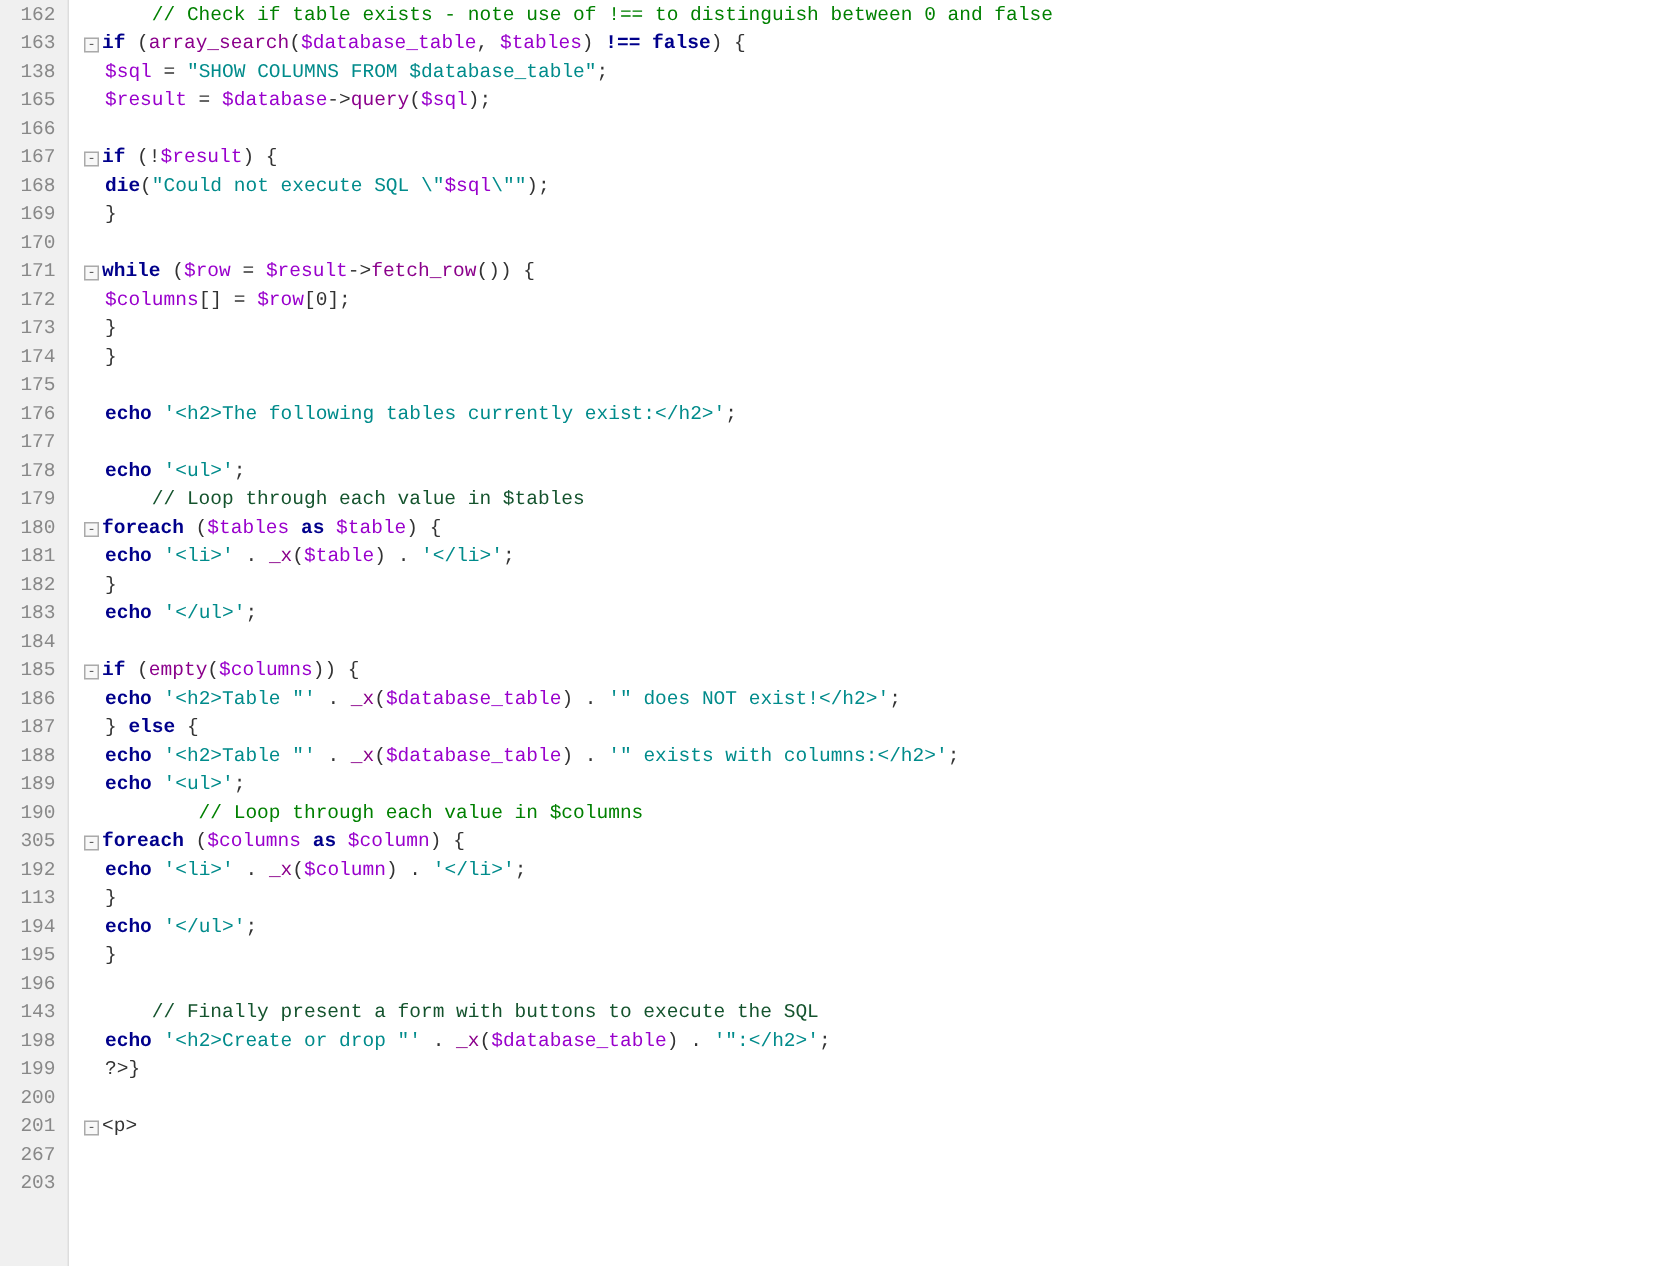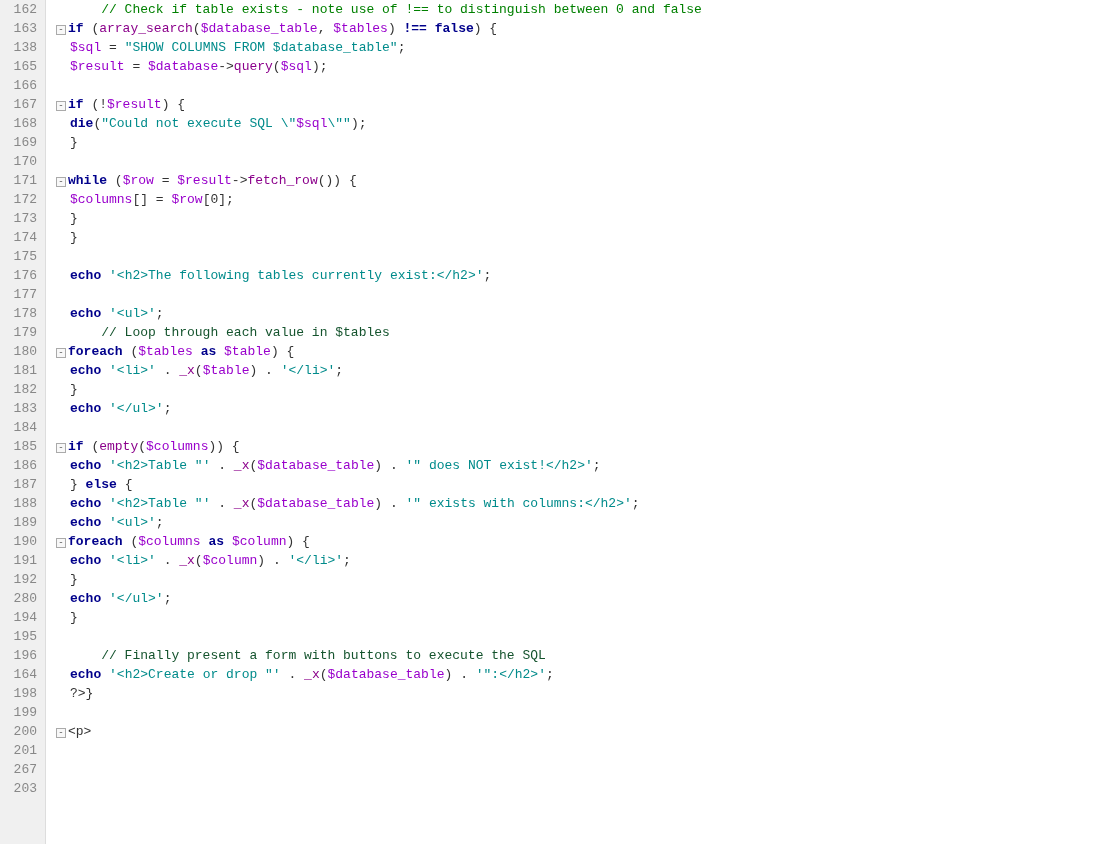--- a/index.html
+++ b/index.html
@@ -83,27 +83,27 @@
       <div>181</div>
       <div>182</div>
       <div>183</div>
       <div>184</div>
       <div>185</div>
       <div>186</div>
       <div>187</div>
       <div>188</div>
       <div>189</div>
       <div>190</div>
-      <div>191</div>
+      <div>305</div>
       <div>192</div>
-      <div>280</div>
+      <div>113</div>
       <div>194</div>
       <div>195</div>
       <div>196</div>
-      <div>164</div>
+      <div>143</div>
       <div>198</div>
       <div>199</div>
       <div>200</div>
       <div>201</div>
       <div>267</div>
       <div>203</div>
     </div>
   <div class="code-area" id="code-area">
       <div class="code-line"><span style="display: inline-block; width: 14px;"></span><span style="color: rgb(0, 128, 0);">    // Check if table exists - note use of !== to distinguish between 0 and false</span></div>
       <div class="code-line"><span style="margin-right: 2px;"><span class="fold-box">-</span></span><span style="color: rgb(0, 0, 139); font-weight: bold;">if</span><span style="color: rgb(51, 51, 51);"> (</span><span style="color: rgb(139, 0, 139);">array_search</span><span style="color: rgb(51, 51, 51);">(</span><span style="color: rgb(153, 0, 204);">$database_table</span><span style="color: rgb(51, 51, 51);">, </span><span style="color: rgb(153, 0, 204);">$tables</span><span style="color: rgb(51, 51, 51);">) </span><span style="color: rgb(0, 0, 139); font-weight: bold;">!==</span><span style="color: rgb(51, 51, 51);"> </span><span style="color: rgb(0, 0, 139); font-weight: bold;">false</span><span style="color: rgb(51, 51, 51);">) {</span></div>
@@ -126,20 +126,21 @@
       <div class="code-line"><span style="margin-right: 2px;"><span class="fold-box">-</span></span><span style="color: rgb(0, 0, 139); font-weight: bold;">foreach</span><span style="color: rgb(51, 51, 51);"> (</span><span style="color: rgb(153, 0, 204);">$tables</span><span style="color: rgb(51, 51, 51);"> </span><span style="color: rgb(0, 0, 139); font-weight: bold;">as</span><span style="color: rgb(51, 51, 51);"> </span><span style="color: rgb(153, 0, 204);">$table</span><span style="color: rgb(51, 51, 51);">) {</span></div>
       <div class="code-line"><span style="display: inline-block; width: 14px;"></span><span style="color: rgb(0, 0, 139); font-weight: bold;">echo</span><span style="color: rgb(51, 51, 51);"> </span><span style="color: rgb(0, 139, 139);">'&lt;li&gt;'</span><span style="color: rgb(51, 51, 51);"> . </span><span style="color: rgb(139, 0, 139);">_x</span><span style="color: rgb(51, 51, 51);">(</span><span style="color: rgb(153, 0, 204);">$table</span><span style="color: rgb(51, 51, 51);">) . </span><span style="color: rgb(0, 139, 139);">'&lt;/li&gt;'</span><span style="color: rgb(51, 51, 51);">;</span></div>
       <div class="code-line"><span style="display: inline-block; width: 14px;"></span><span style="color: rgb(51, 51, 51);">}</span></div>
       <div class="code-line"><span style="display: inline-block; width: 14px;"></span><span style="color: rgb(0, 0, 139); font-weight: bold;">echo</span><span style="color: rgb(51, 51, 51);"> </span><span style="color: rgb(0, 139, 139);">'&lt;/ul&gt;'</span><span style="color: rgb(51, 51, 51);">;</span></div>
       <div class="code-line"><span style="display: inline-block; width: 14px;"></span></div>
       <div class="code-line"><span style="margin-right: 2px;"><span class="fold-box">-</span></span><span style="color: rgb(0, 0, 139); font-weight: bold;">if</span><span style="color: rgb(51, 51, 51);"> (</span><span style="color: rgb(139, 0, 139);">empty</span><span style="color: rgb(51, 51, 51);">(</span><span style="color: rgb(153, 0, 204);">$columns</span><span style="color: rgb(51, 51, 51);">)) {</span></div>
       <div class="code-line"><span style="display: inline-block; width: 14px;"></span><span style="color: rgb(0, 0, 139); font-weight: bold;">echo</span><span style="color: rgb(51, 51, 51);"> </span><span style="color: rgb(0, 139, 139);">'&lt;h2&gt;Table "'</span><span style="color: rgb(51, 51, 51);"> . </span><span style="color: rgb(139, 0, 139);">_x</span><span style="color: rgb(51, 51, 51);">(</span><span style="color: rgb(153, 0, 204);">$database_table</span><span style="color: rgb(51, 51, 51);">) . </span><span style="color: rgb(0, 139, 139);">'" does NOT exist!&lt;/h2&gt;'</span><span style="color: rgb(51, 51, 51);">;</span></div>
       <div class="code-line"><span style="display: inline-block; width: 14px;"></span><span style="color: rgb(51, 51, 51);">} </span><span style="color: rgb(0, 0, 139); font-weight: bold;">else</span><span style="color: rgb(51, 51, 51);"> {</span></div>
       <div class="code-line"><span style="display: inline-block; width: 14px;"></span><span style="color: rgb(0, 0, 139); font-weight: bold;">echo</span><span style="color: rgb(51, 51, 51);"> </span><span style="color: rgb(0, 139, 139);">'&lt;h2&gt;Table "'</span><span style="color: rgb(51, 51, 51);"> . </span><span style="color: rgb(139, 0, 139);">_x</span><span style="color: rgb(51, 51, 51);">(</span><span style="color: rgb(153, 0, 204);">$database_table</span><span style="color: rgb(51, 51, 51);">) . </span><span style="color: rgb(0, 139, 139);">'" exists with columns:&lt;/h2&gt;'</span><span style="color: rgb(51, 51, 51);">;</span></div>
       <div class="code-line"><span style="display: inline-block; width: 14px;"></span><span style="color: rgb(0, 0, 139); font-weight: bold;">echo</span><span style="color: rgb(51, 51, 51);"> </span><span style="color: rgb(0, 139, 139);">'&lt;ul&gt;'</span><span style="color: rgb(51, 51, 51);">;</span></div>
+      <div class="code-line"><span style="display: inline-block; width: 14px;"></span><span style="color: rgb(0, 128, 0);">        // Loop through each value in $columns</span></div>
       <div class="code-line"><span style="margin-right: 2px;"><span class="fold-box">-</span></span><span style="color: rgb(0, 0, 139); font-weight: bold;">foreach</span><span style="color: rgb(51, 51, 51);"> (</span><span style="color: rgb(153, 0, 204);">$columns</span><span style="color: rgb(51, 51, 51);"> </span><span style="color: rgb(0, 0, 139); font-weight: bold;">as</span><span style="color: rgb(51, 51, 51);"> </span><span style="color: rgb(153, 0, 204);">$column</span><span style="color: rgb(51, 51, 51);">) {</span></div>
       <div class="code-line"><span style="display: inline-block; width: 14px;"></span><span style="color: rgb(0, 0, 139); font-weight: bold;">echo</span><span style="color: rgb(51, 51, 51);"> </span><span style="color: rgb(0, 139, 139);">'&lt;li&gt;'</span><span style="color: rgb(51, 51, 51);"> . </span><span style="color: rgb(139, 0, 139);">_x</span><span style="color: rgb(51, 51, 51);">(</span><span style="color: rgb(153, 0, 204);">$column</span><span style="color: rgb(51, 51, 51);">) . </span><span style="color: rgb(0, 139, 139);">'&lt;/li&gt;'</span><span style="color: rgb(51, 51, 51);">;</span></div>
       <div class="code-line"><span style="display: inline-block; width: 14px;"></span><span style="color: rgb(51, 51, 51);">}</span></div>
       <div class="code-line"><span style="display: inline-block; width: 14px;"></span><span style="color: rgb(0, 0, 139); font-weight: bold;">echo</span><span style="color: rgb(51, 51, 51);"> </span><span style="color: rgb(0, 139, 139);">'&lt;/ul&gt;'</span><span style="color: rgb(51, 51, 51);">;</span></div>
       <div class="code-line"><span style="display: inline-block; width: 14px;"></span><span style="color: rgb(51, 51, 51);">}</span></div>
       <div class="code-line"><span style="display: inline-block; width: 14px;"></span></div>
       <div class="code-line"><span style="display: inline-block; width: 14px;"></span><span style="color: #14532d;">    // Finally present a form with buttons to execute the SQL</span></div>
       <div class="code-line"><span style="display: inline-block; width: 14px;"></span><span style="color: rgb(0, 0, 139); font-weight: bold;">echo</span><span style="color: rgb(51, 51, 51);"> </span><span style="color: rgb(0, 139, 139);">'&lt;h2&gt;Create or drop "'</span><span style="color: rgb(51, 51, 51);"> . </span><span style="color: rgb(139, 0, 139);">_x</span><span style="color: rgb(51, 51, 51);">(</span><span style="color: rgb(153, 0, 204);">$database_table</span><span style="color: rgb(51, 51, 51);">) . </span><span style="color: rgb(0, 139, 139);">'":&lt;/h2&gt;'</span><span style="color: rgb(51, 51, 51);">;</span></div>
       <div class="code-line"><span style="display: inline-block; width: 14px;"></span><span style="color: rgb(51, 51, 51);">?&gt;</span><span style="color: rgb(51, 51, 51);">}</span></div>
       <div class="code-line"><span style="display: inline-block; width: 14px;"></span></div>

